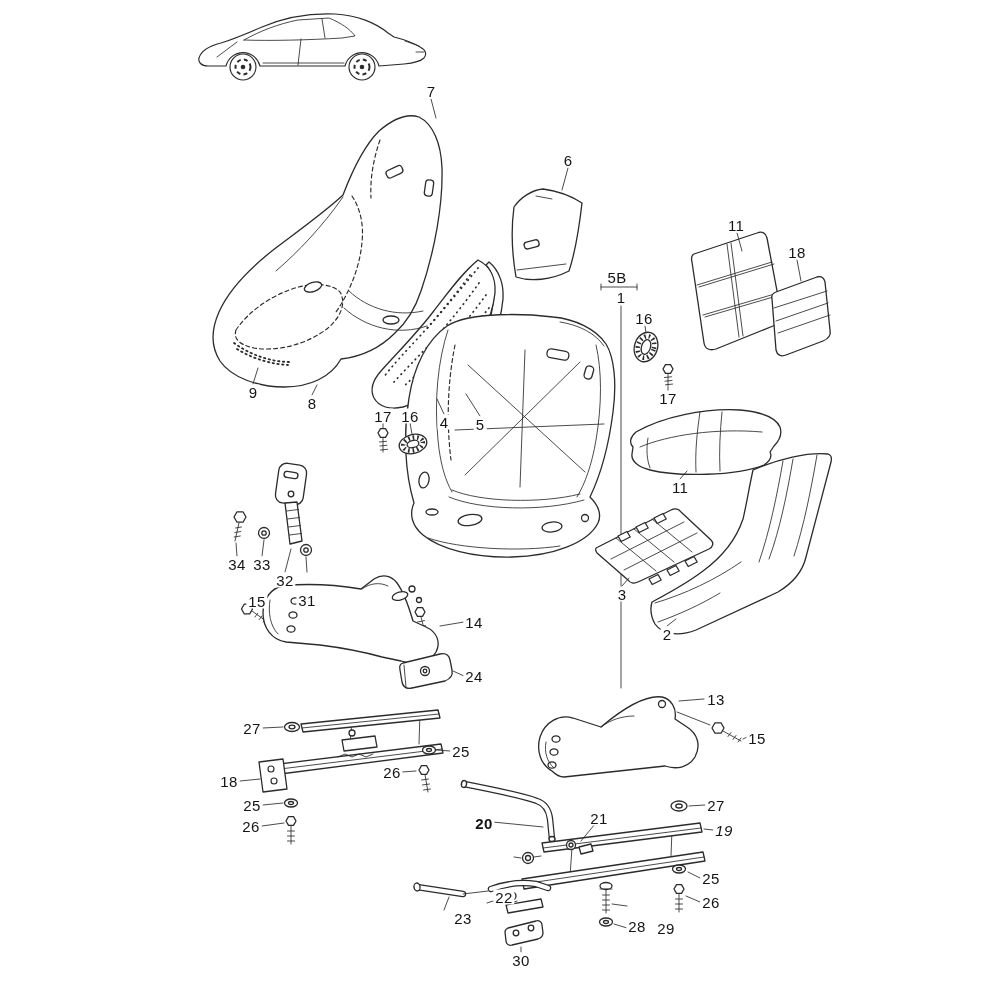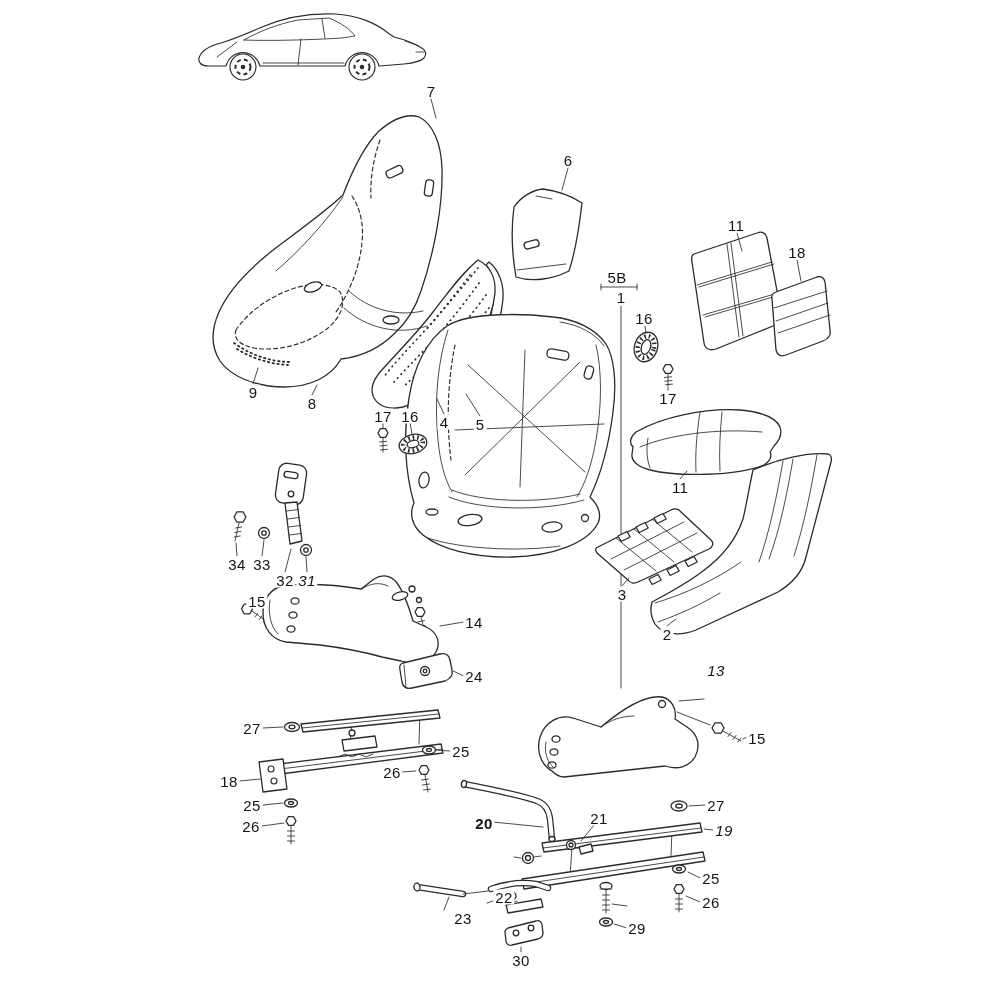--- a/index.html
+++ b/index.html
@@ -349,38 +349,38 @@
       <span class="part-label" style="left: 383px; top: 416px;">17</span>
       <span class="part-label" style="left: 410px; top: 416px;">16</span>
       <span class="part-label" style="left: 444px; top: 422px;">4</span>
       <span class="part-label" style="left: 480px; top: 424px;">5</span>
       <span class="part-label" style="left: 680px; top: 487px;">11</span>
       <span class="part-label" style="left: 622px; top: 594px;">3</span>
       <span class="part-label" style="left: 667px; top: 634px;">2</span>
       <span class="part-label" style="left: 237px; top: 564px;">34</span>
       <span class="part-label" style="left: 262px; top: 564px;">33</span>
       <span class="part-label" style="left: 285px; top: 580px;">32</span>
-      <span class="part-label" style="left: 307px; top: 580px; font-style: italic;">31</span>
+      <span class="part-label" style="left: 307px; top: 600px;">31</span>
       <span class="part-label" style="left: 257px; top: 601px;">15</span>
       <span class="part-label" style="left: 474px; top: 622px; text-align: right;">14</span>
       <span class="part-label" style="left: 474px; top: 676px;">24</span>
-      <span class="part-label" style="left: 716px; top: 670px; font-style: italic;">13</span>
+      <span class="part-label" style="left: 716px; top: 699px;">13</span>
       <span class="part-label" style="left: 757px; top: 738px;">15</span>
       <span class="part-label" style="left: 252px; top: 728px;">27</span>
       <span class="part-label" style="left: 461px; top: 751px;">25</span>
       <span class="part-label" style="left: 392px; top: 772px;">26</span>
       <span class="part-label" style="left: 229px; top: 781px; text-align: center;">18</span>
       <span class="part-label" style="left: 252px; top: 805px;">25</span>
       <span class="part-label" style="left: 251px; top: 826px;">26</span>
       <span class="part-label" style="left: 484px; top: 823px; font-weight: bold;">20</span>
       <span class="part-label" style="left: 599px; top: 818px;">21</span>
       <span class="part-label" style="left: 504px; top: 857px; margin-top: 40px;">22</span>
       <span class="part-label" style="left: 716px; top: 805px;">27</span>
       <span class="part-label" style="left: 724px; top: 830px; font-style: italic;">19</span>
       <span class="part-label" style="left: 463px; top: 918px;">23</span>
       <span class="part-label" style="left: 637px; top: 906px; margin-top: 20px;">28</span>
       <span class="part-label" style="left: 711px; top: 878px;">25</span>
       <span class="part-label" style="left: 711px; top: 902px;">26</span>
-      <span class="part-label" style="left: 637px; top: 928px; text-align: right;">29</span>
+      <span class="part-label" style="left: 666px; top: 928px; text-align: right;">29</span>
       <span class="part-label" style="left: 521px; top: 960px;">30</span>
     </div>
 
 </div>
 
 </body></html>

